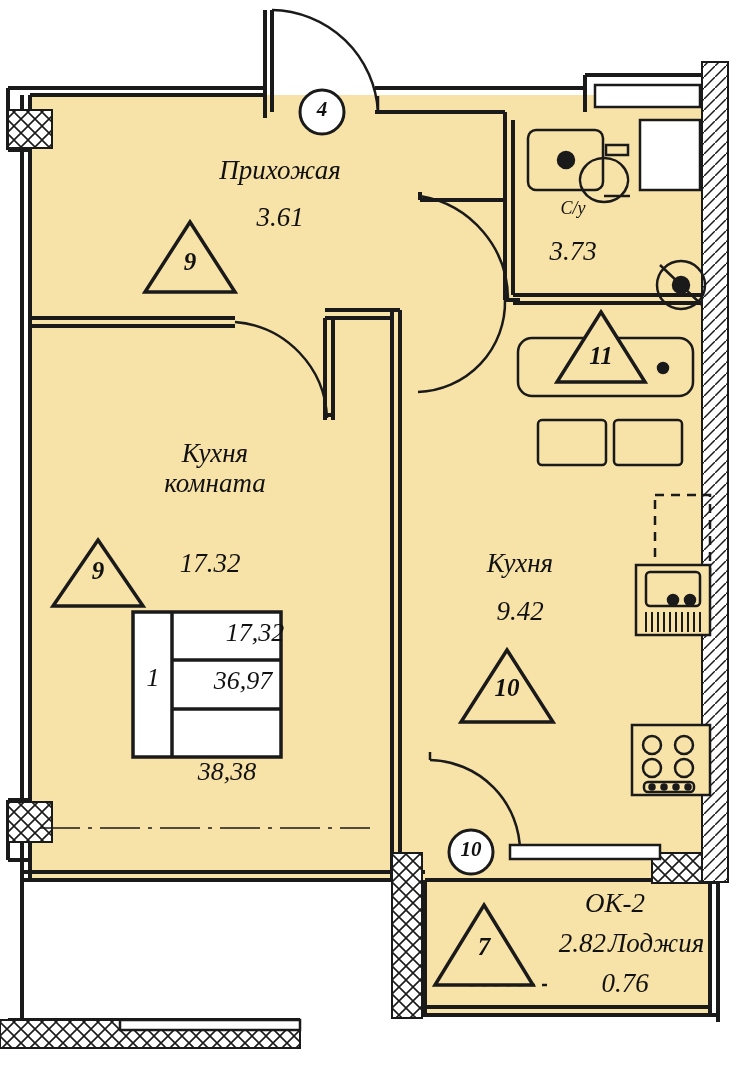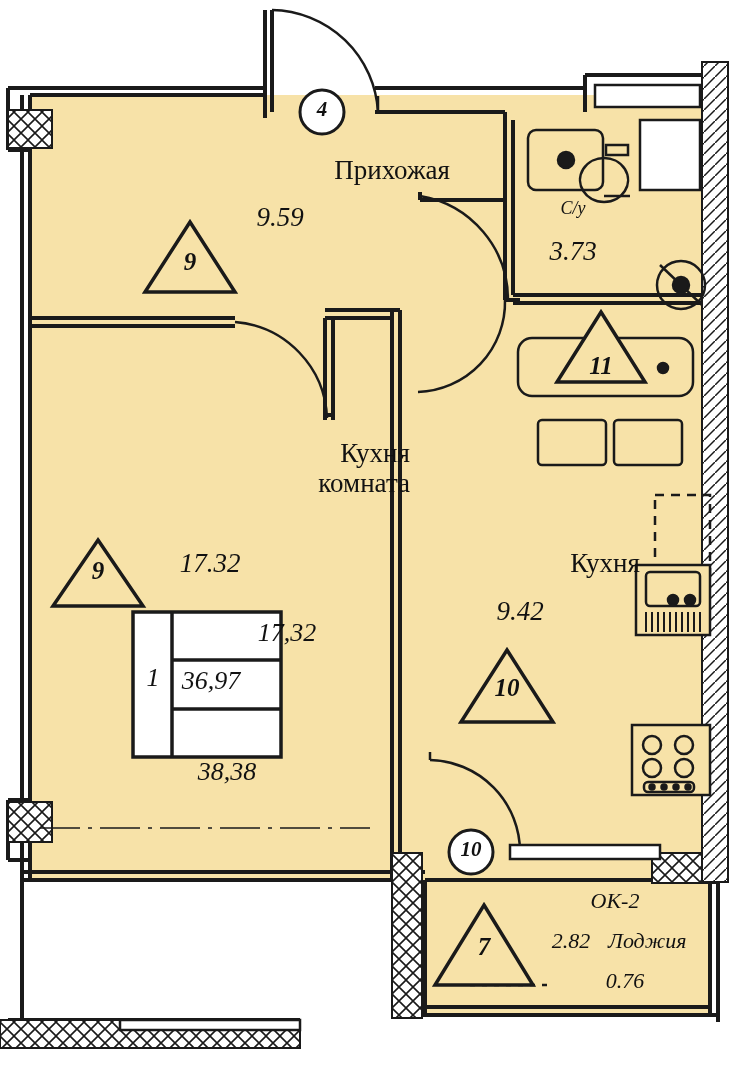--- a/index.html
+++ b/index.html
@@ -1,26 +1,26 @@
 <!DOCTYPE html>
 <html><head>
 <meta charset="utf-8">
 <style>
   html,body{margin:0;padding:0;background:#ffffff;}
   body{width:731px;height:1067px;position:relative;overflow:hidden;
        font-family:"Liberation Serif", serif;color:#111;}
   #plan{position:absolute;left:0;top:0;width:731px;height:1067px;}
   .lbl{position:absolute;text-align:center;white-space:pre;line-height:1.12;}
-  .room-name{font-size:27px;text-align:right;}
+  .room-name{font-style:italic;font-size:27px;}
   .room-area{font-style:italic;font-size:27px;}
   .small-name{font-style:italic;font-size:18px;}
   .marker-num{position:absolute;font-style:italic;font-weight:bold;font-size:25px;text-align:center;}
   .marker-num.small{font-size:21px;}
   .tbl-txt{position:absolute;font-style:italic;font-size:26px;text-align:center;}
-  .ok2{position:absolute;font-style:italic;font-size:22px;text-align:center;}
+  .ok2{position:absolute;font-style:italic;font-size:27px;text-align:center;}
 </style>
 </head>
 <body>
 
 <svg id="plan" viewBox="0 0 731 1067">
   <defs>
     <pattern id="hatchX" width="14" height="14" patternUnits="userSpaceOnUse">
       <rect width="14" height="14" fill="#ffffff"></rect>
       <path d="M0,0 L14,14 M14,0 L0,14" stroke="#1a1a1a" stroke-width="1.6"></path>
     </pattern>
@@ -190,41 +190,41 @@
 
   <g fill="#ffffff" stroke="#1a1a1a" stroke-width="3.5">
     <rect x="133" y="612" width="148" height="145"></rect>
     <path d="M172,612 L172,757" fill="none"></path>
     <path d="M172,660 L281,660" fill="none"></path>
     <path d="M172,709 L281,709" fill="none"></path>
   </g>
 </svg>
 
 <div class="lbl room-name" style="left:110px;top:155px;width:340px;">Прихожая</div>
-<div class="lbl room-area" style="left:110px;top:202px;width:340px;">9.59</div>
+<div class="lbl room-area" style="left:110px;top:202px;width:340px;">3.61</div>
 <div class="marker-num" style="left:150px;top:248px;width:80px;">9</div>
 
 <div class="lbl room-name" style="left:20px;top:438px;width:390px;">Кухня
 комната</div>
 <div class="lbl room-area" style="left:60px;top:548px;width:300px;">17.32</div>
 <div class="marker-num" style="left:58px;top:557px;width:80px;">9</div>
 
 <div class="lbl room-name" style="left:400px;top:548px;width:240px;">Кухня</div>
 <div class="lbl room-area" style="left:400px;top:596px;width:240px;">9.42</div>
 <div class="marker-num" style="left:467px;top:674px;width:80px;">10</div>
 
 <div class="lbl small-name" style="left:518px;top:198px;width:110px;">С/у</div>
 <div class="lbl room-area" style="left:508px;top:236px;width:130px;">3.73</div>
-<div class="marker-num" style="left:561px;top:352px;width:80px;">11</div>
+<div class="marker-num" style="left:561px;top:342px;width:80px;">11</div>
 
 <div class="ok2" style="left:520px;top:888px;width:190px;">ОК-2</div>
-<div class="ok2" style="left:536px;top:928px;width:70px;">2.82</div>
+<div class="ok2" style="left:536px;top:928px;width:70px;text-align:right;">2.82</div>
 <div class="ok2" style="left:608px;top:928px;width:120px;text-align:left;">Лоджия</div>
 <div class="ok2" style="left:530px;top:968px;width:190px;">0.76</div>
 <div class="marker-num" style="left:444px;top:933px;width:80px;">7</div>
 
 <div class="marker-num small" style="left:282px;top:97px;width:80px;">4</div>
 <div class="marker-num small" style="left:431px;top:837px;width:80px;">10</div>
 
 <div class="tbl-txt" style="left:133px;top:663px;width:40px;">1</div>
-<div class="tbl-txt" style="left:188px;top:618px;width:110px;padding-left:44px;">17,32</div>
-<div class="tbl-txt" style="left:156px;top:666px;width:110px;">36,97</div>
+<div class="tbl-txt" style="left:156px;top:618px;width:110px;padding-left:44px;">17,32</div>
+<div class="tbl-txt" style="left:188px;top:666px;width:110px;">36,97</div>
 <div class="tbl-txt" style="left:172px;top:757px;width:110px;">38,38</div>
 
 </body></html>

